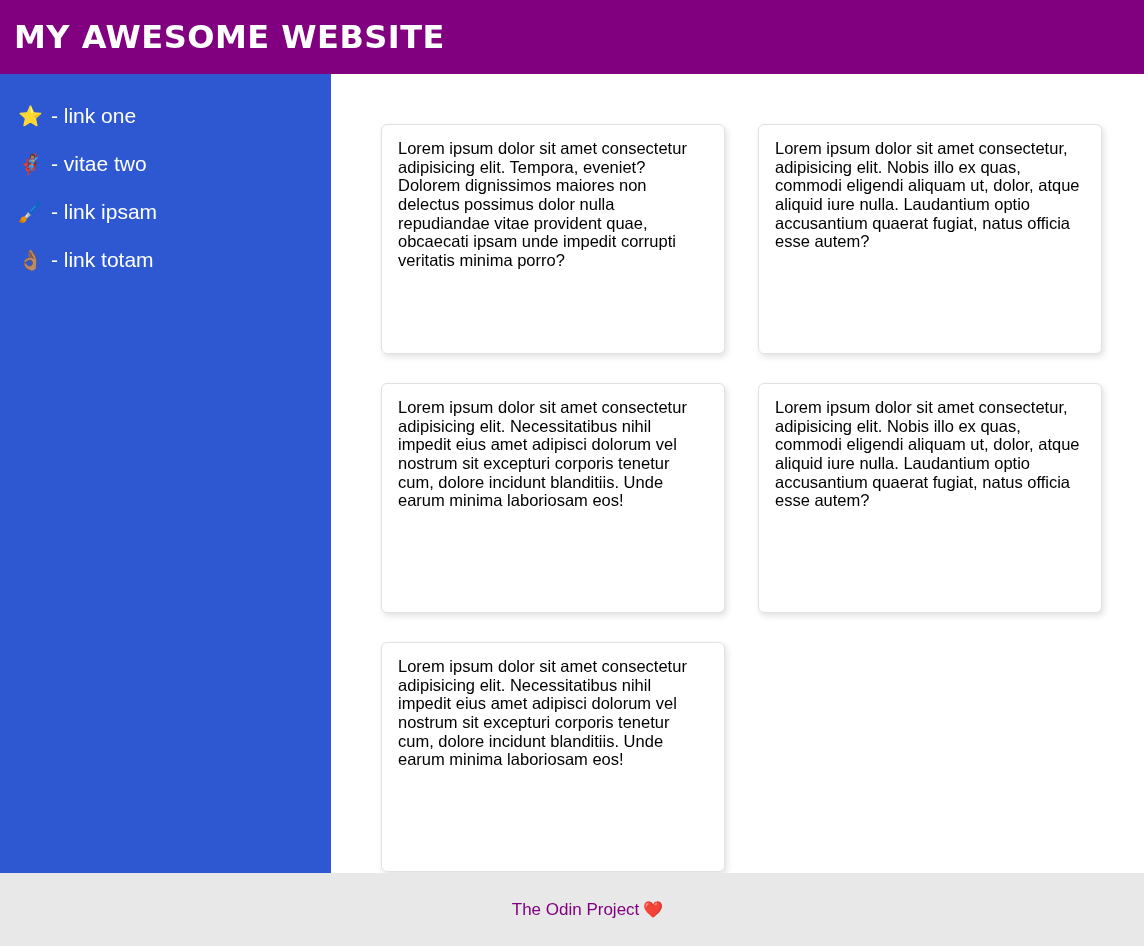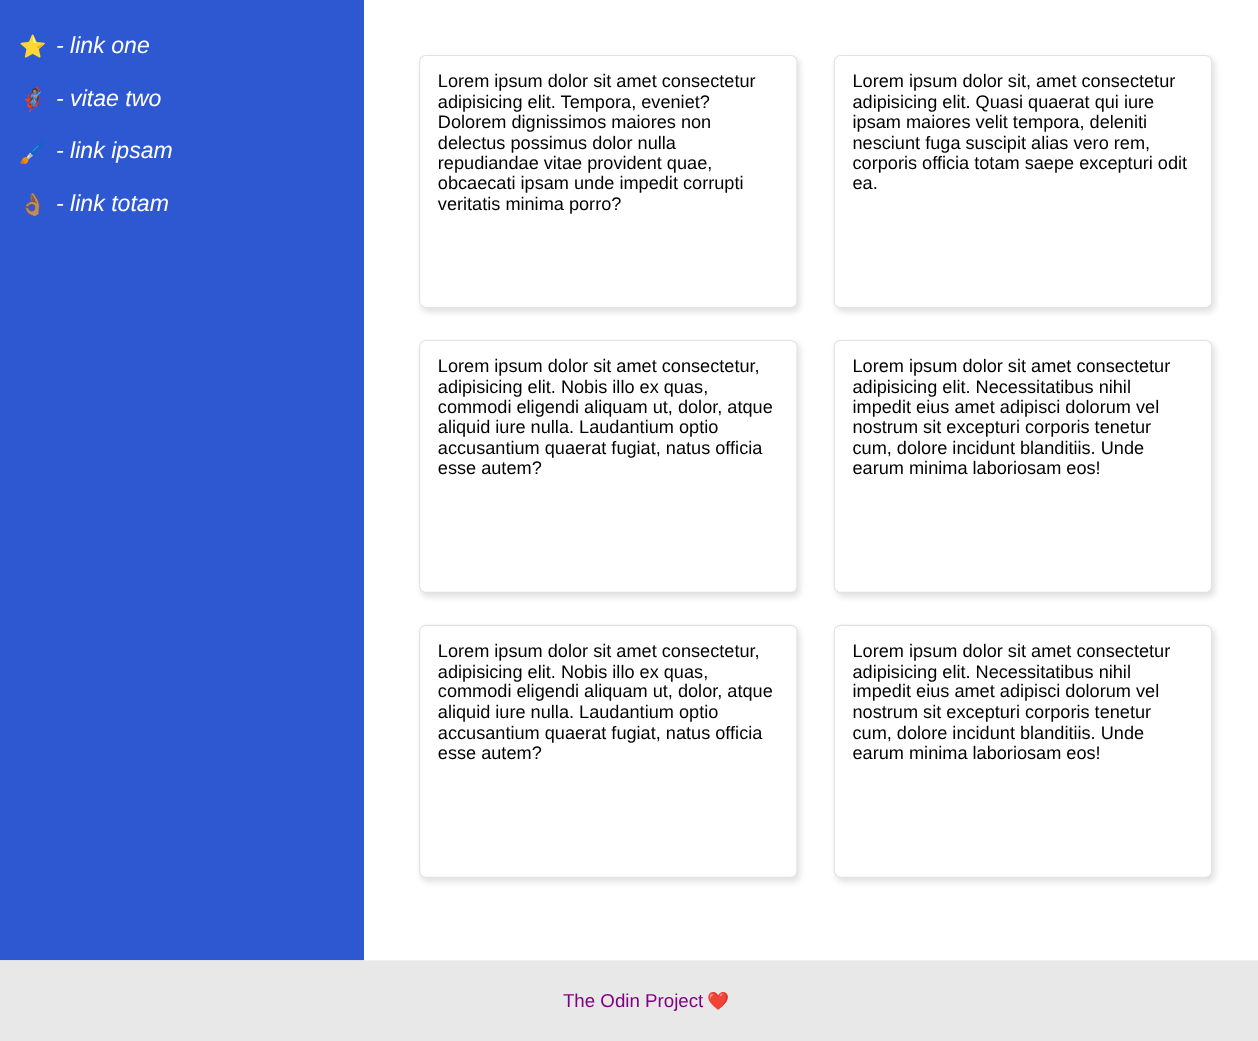--- a/index.html
+++ b/index.html
@@ -66,21 +66,20 @@
   .nav-emoji {
     font-size: 20px;
     line-height: 1;
     margin-right: 8px;
     font-family: "DejaVu Sans", sans-serif;
   }
   .nav-label {
     font-size: 21px;
     color: #ffffff;
     white-space: nowrap;
-    font-style: italic;
   }
   .main {
     flex: 1 1 auto;
     background: #ffffff;
     padding: 50px 42px 0 50px;
     box-sizing: border-box;
   }
   .card-grid {
     display: grid;
     grid-template-columns: 1fr 1fr;
@@ -120,20 +119,23 @@
     font-family: "DejaVu Sans", sans-serif;
     font-size: 16px;
     margin-left: 4px;
   }
 </style>
 </head>
 <body>
 
 <div class="page">
 
+  <header class="header">
+    <div class="header-title">My Awesome Website</div>
+  </header>
 
   <div class="body-wrap">
 
     <nav class="sidebar">
       <div class="nav-item">
         <span class="nav-emoji">⭐</span>
         <span class="nav-label">- link one</span>
       </div>
       <div class="nav-item">
         <span class="nav-emoji">🦸🏽‍♀️</span>
@@ -148,23 +150,20 @@
         <span class="nav-label">- link totam</span>
       </div>
     </nav>
 
     <main class="main">
       <div class="card-grid">
         <div class="card">
           <p class="card-text">Lorem ipsum dolor sit amet consectetur adipisicing elit. Tempora, eveniet? Dolorem dignissimos maiores non delectus possimus dolor nulla repudiandae vitae provident quae, obcaecati ipsam unde impedit corrupti veritatis minima porro?</p>
         </div>
         <div class="card">
-          <p class="card-text">Lorem ipsum dolor sit, amet consectetur adipisicing elit. Quasi quaerat qui iure ipsam maiores velit tempora, deleniti nesciunt fuga suscipit alias vero rem, corporis officia totam saepe excepturi odit ea.</p>
-        </div>
-        <div class="card">
           <p class="card-text">Lorem ipsum dolor sit amet consectetur, adipisicing elit. Nobis illo ex quas, commodi eligendi aliquam ut, dolor, atque aliquid iure nulla. Laudantium optio accusantium quaerat fugiat, natus officia esse autem?</p>
         </div>
         <div class="card">
           <p class="card-text">Lorem ipsum dolor sit amet consectetur adipisicing elit. Necessitatibus nihil impedit eius amet adipisci dolorum vel nostrum sit excepturi corporis tenetur cum, dolore incidunt blanditiis. Unde earum minima laboriosam eos!</p>
         </div>
         <div class="card">
           <p class="card-text">Lorem ipsum dolor sit amet consectetur, adipisicing elit. Nobis illo ex quas, commodi eligendi aliquam ut, dolor, atque aliquid iure nulla. Laudantium optio accusantium quaerat fugiat, natus officia esse autem?</p>
         </div>
         <div class="card">
           <p class="card-text">Lorem ipsum dolor sit amet consectetur adipisicing elit. Necessitatibus nihil impedit eius amet adipisci dolorum vel nostrum sit excepturi corporis tenetur cum, dolore incidunt blanditiis. Unde earum minima laboriosam eos!</p>

